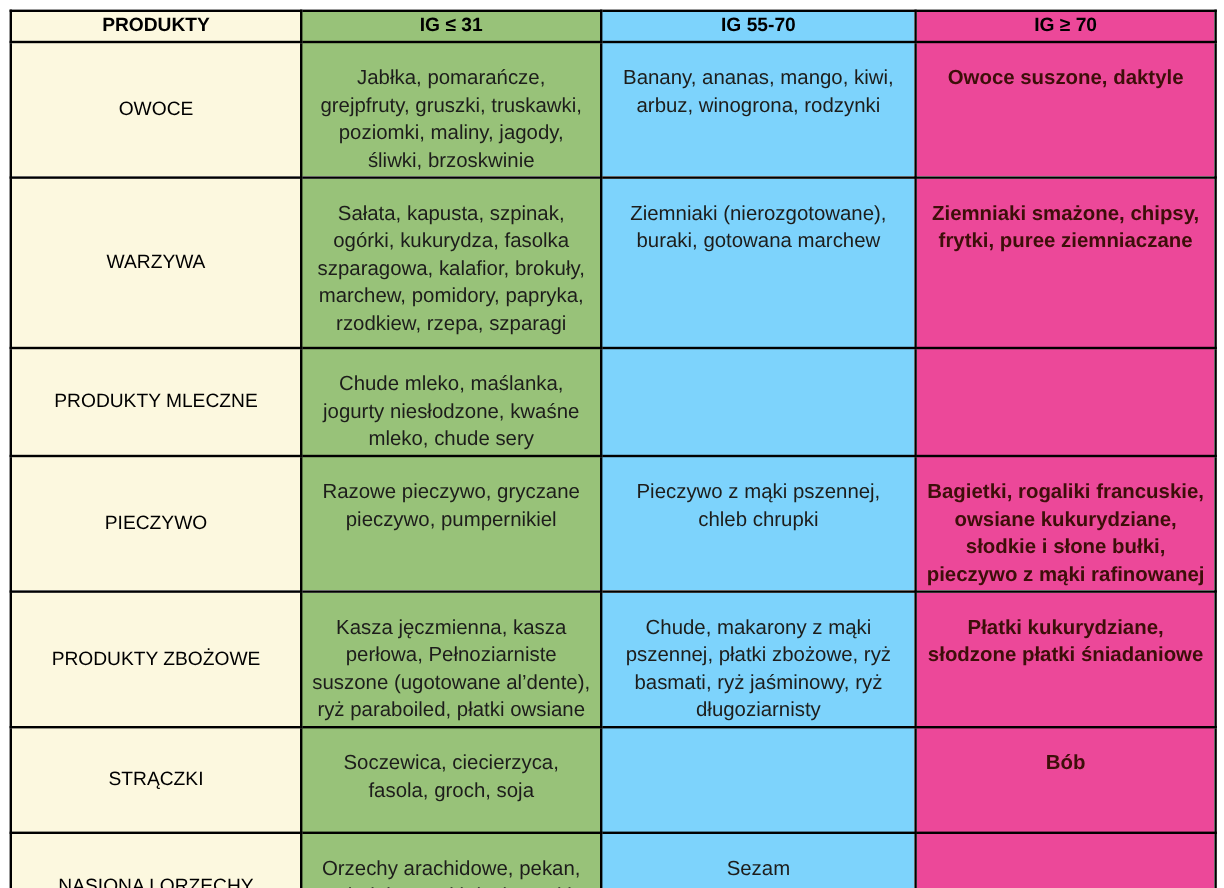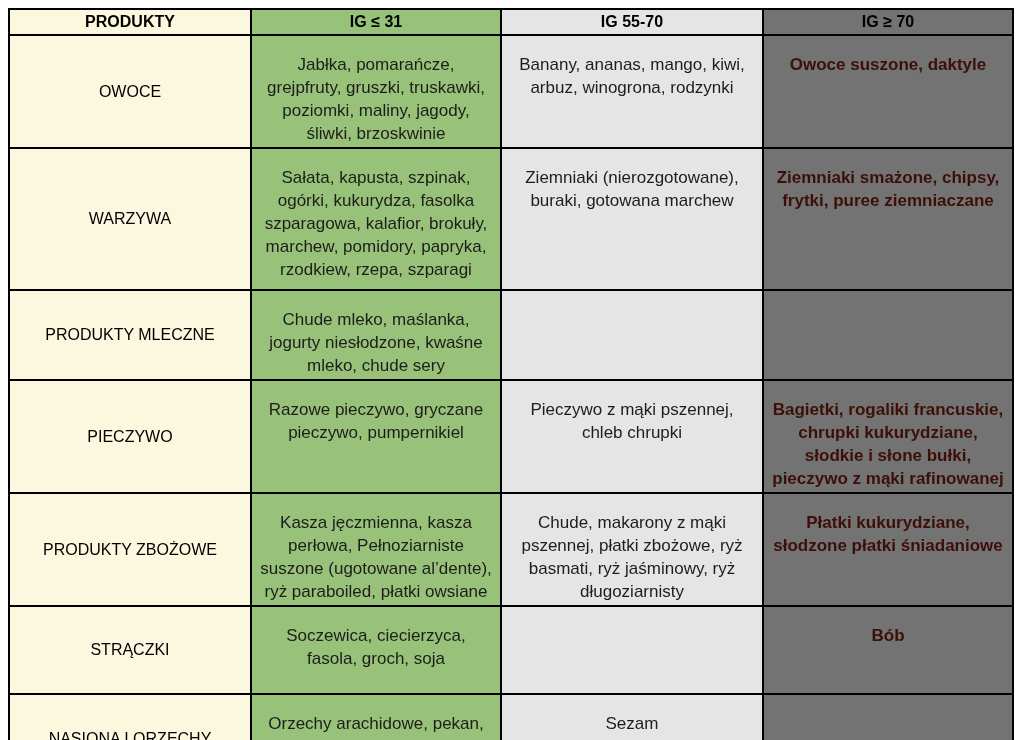--- a/index.html
+++ b/index.html
@@ -37,22 +37,22 @@
   tr.r-owoce   { height: 97px; }
   tr.r-warzywa { height: 142px; }
   tr.r-mleczne { height: 80px; }
   tr.r-pieczywo{ height: 96px; }
   tr.r-zbozowe { height: 112px; }
   tr.r-straczki{ height: 88px; }
   tr.r-nasiona { height: 83px; }
   
   .bg-cream { background: #fcf8df; }
   .bg-green { background: #98c279; }
-  .bg-yellow{ background: #e5e5e5; }
-  .bg-red   { background: #737373; }
+  .bg-yellow{ background: #7dd3fc; }
+  .bg-red   { background: #ec4899; }
   
   th.hdr {
     font-size: 16px;
     font-weight: bold;
     color: #000000;
     vertical-align: middle;
     padding: 1px 4px;
   }
   
   td.cat {
@@ -110,21 +110,21 @@
       <td class="cat bg-cream">PRODUKTY MLECZNE</td>
       <td class="val bg-green">Chude mleko, maślanka, jogurty niesłodzone, kwaśne mleko, chude sery</td>
       <td class="val bg-yellow"></td>
       <td class="val bg-red"></td>
     </tr>
 
     <tr class="r-pieczywo">
       <td class="cat bg-cream">PIECZYWO</td>
       <td class="val bg-green">Razowe pieczywo, gryczane pieczywo, pumpernikiel</td>
       <td class="val bg-yellow">Pieczywo z mąki pszennej, chleb chrupki</td>
-      <td class="val bg-red">Bagietki, rogaliki francuskie, chrupki kukurydziane, słodkie i słone bułki, pieczywo z mąki rafinowanej</td>
+      <td class="val bg-red">Bagietki, rogaliki francuskie, owsiane kukurydziane, słodkie i słone bułki, pieczywo z mąki rafinowanej</td>
     </tr>
 
     <tr class="r-zbozowe">
       <td class="cat bg-cream">PRODUKTY ZBOŻOWE</td>
       <td class="val bg-green">Kasza jęczmienna, kasza perłowa, Pełnoziarniste suszone (ugotowane al’dente), ryż paraboiled, płatki owsiane</td>
       <td class="val bg-yellow">Chude, makarony z mąki pszennej, płatki zbożowe, ryż basmati, ryż jaśminowy, ryż długoziarnisty</td>
       <td class="val bg-red">Płatki kukurydziane, słodzone płatki śniadaniowe</td>
     </tr>
 
     <tr class="r-straczki">

